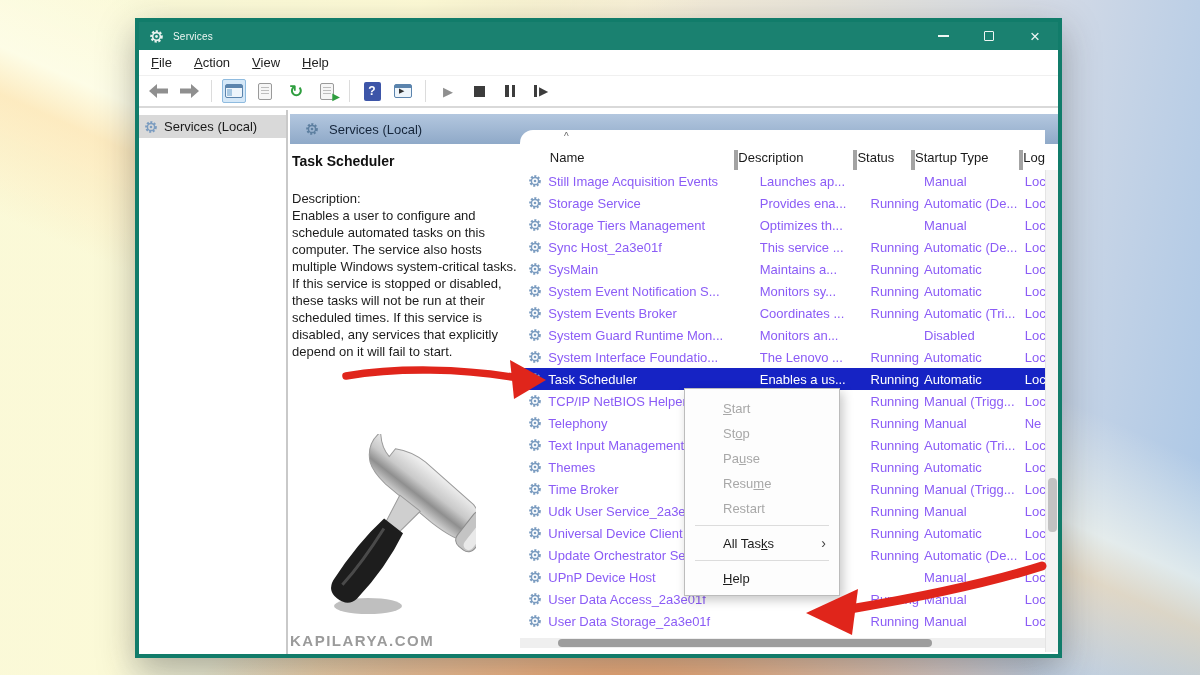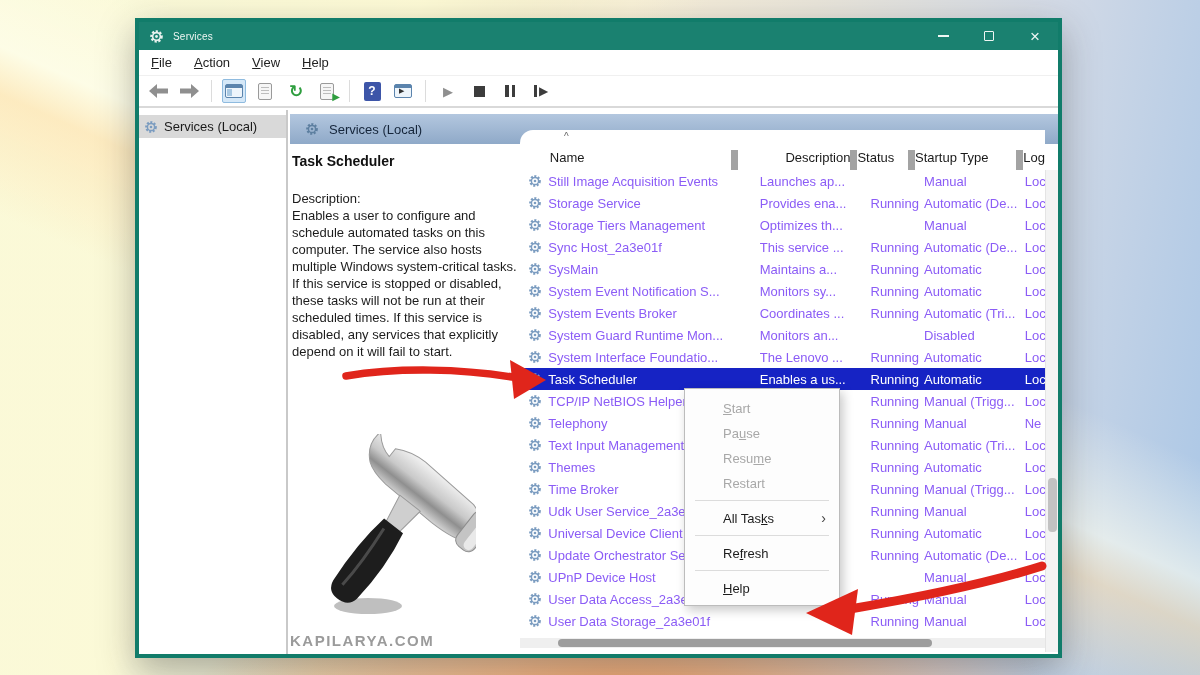--- a/index.html
+++ b/index.html
@@ -76,23 +76,23 @@
   .svc-title { font-size:14px; font-weight:bold; color:#111; }
   .svc-desc { margin-top:21px; font-size:13px; line-height:17px; color:#1c1c1c; width:228px; }
   .hammer-wrap { position:absolute; left:6px; top:290px; width:180px; height:188px; }
   .watermark { position:absolute; left:0px; top:488px; width:200px; font-size:15px; font-weight:bold;
     color:#9b9b9b; letter-spacing:1.5px; }
 
   .list-panel { position:absolute; left:230px; top:20px; width:525px; height:522px; background:#fff;
     border-top-left-radius:13px; z-index:2; overflow:hidden; }
   .list-header { position:relative; height:40px; display:flex; padding-left:8px; align-items:flex-end; font-size:13px; color:#1a1a1a; }
   .sort-ind { position:absolute; left:44px; top:1px; font-size:10px; color:#666; }
-  .lh-cell { padding-bottom:5px; border-right:7px solid #a3a3a3; white-space:nowrap; overflow:hidden; }
+  .lh-cell { padding-bottom:5px; border-right:4px solid #a3a3a3; white-space:nowrap; overflow:hidden; }
   .w-icon { width:22px; border-right:none; }
-  .w-name { width:190px; } .w-desc { width:120px;text-align:right; } .w-status { width:58px; } .w-startup { width:109px; }
+  .w-name { width:190px; } .w-desc { width:120px; } .w-status { width:58px; } .w-startup { width:109px; }
   .w-log { width:22px; border-right:none; }
   .svc-row { display:flex; height:22px; align-items:center; padding-left:8px; font-size:13px; color:#8b5cf6; }
   .svc-row span { white-space:nowrap; overflow:hidden; }
   .svc-row.selected { background:#1623c4; color:#fff; }
   .gear-cell { width:22px; display:flex; align-items:center; }
   .c-name { width:190px; } .c-desc { width:120px;margin-left:36px; } .c-status { width:58px; } .c-startup { width:109px; } .c-log { width:22px; }
   .hscroll { position:absolute; left:0; bottom:4px; width:525px; height:10px; background:#efefef; }
   .hscroll .thumb { position:absolute; left:38px; top:1px; width:374px; height:8px; background:#9d9d9d; border-radius:4px; }
 
   .vscroll { position:absolute; left:755px; top:60px; width:13px; height:482px; background:#f3f3f3; border-left:1px solid #e4e4e4; }
@@ -557,20 +557,24 @@
   </div>
 </div>
 
 <div class="context-menu">
 
     <div class="menu-item disabled">
       <span><u>S</u>tart</span>
       
     </div>
 
+    <div class="menu-item disabled">
+      <span>St<u>o</u>p</span>
+      
+    </div>
 
     <div class="menu-item disabled">
       <span>Pa<u>u</u>se</span>
       
     </div>
 
     <div class="menu-item disabled">
       <span>Resu<u>m</u>e</span>
       
     </div>
@@ -578,24 +582,20 @@
     <div class="menu-item disabled sep-after">
       <span>Restart</span>
       
     </div>
 
     <div class="menu-item sep-after has-submenu">
       <span>All Tas<u>k</u>s</span>
       <span class="submenu-arrow">›</span>
     </div>
 
-    <div class="menu-item sep-after">
-      <span>Re<u>f</u>resh</span>
-      
-    </div>
 
 
     <div class="menu-item">
       <span><u>H</u>elp</span>
       
     </div>
 
 </div>
 
 <svg class="annot">

